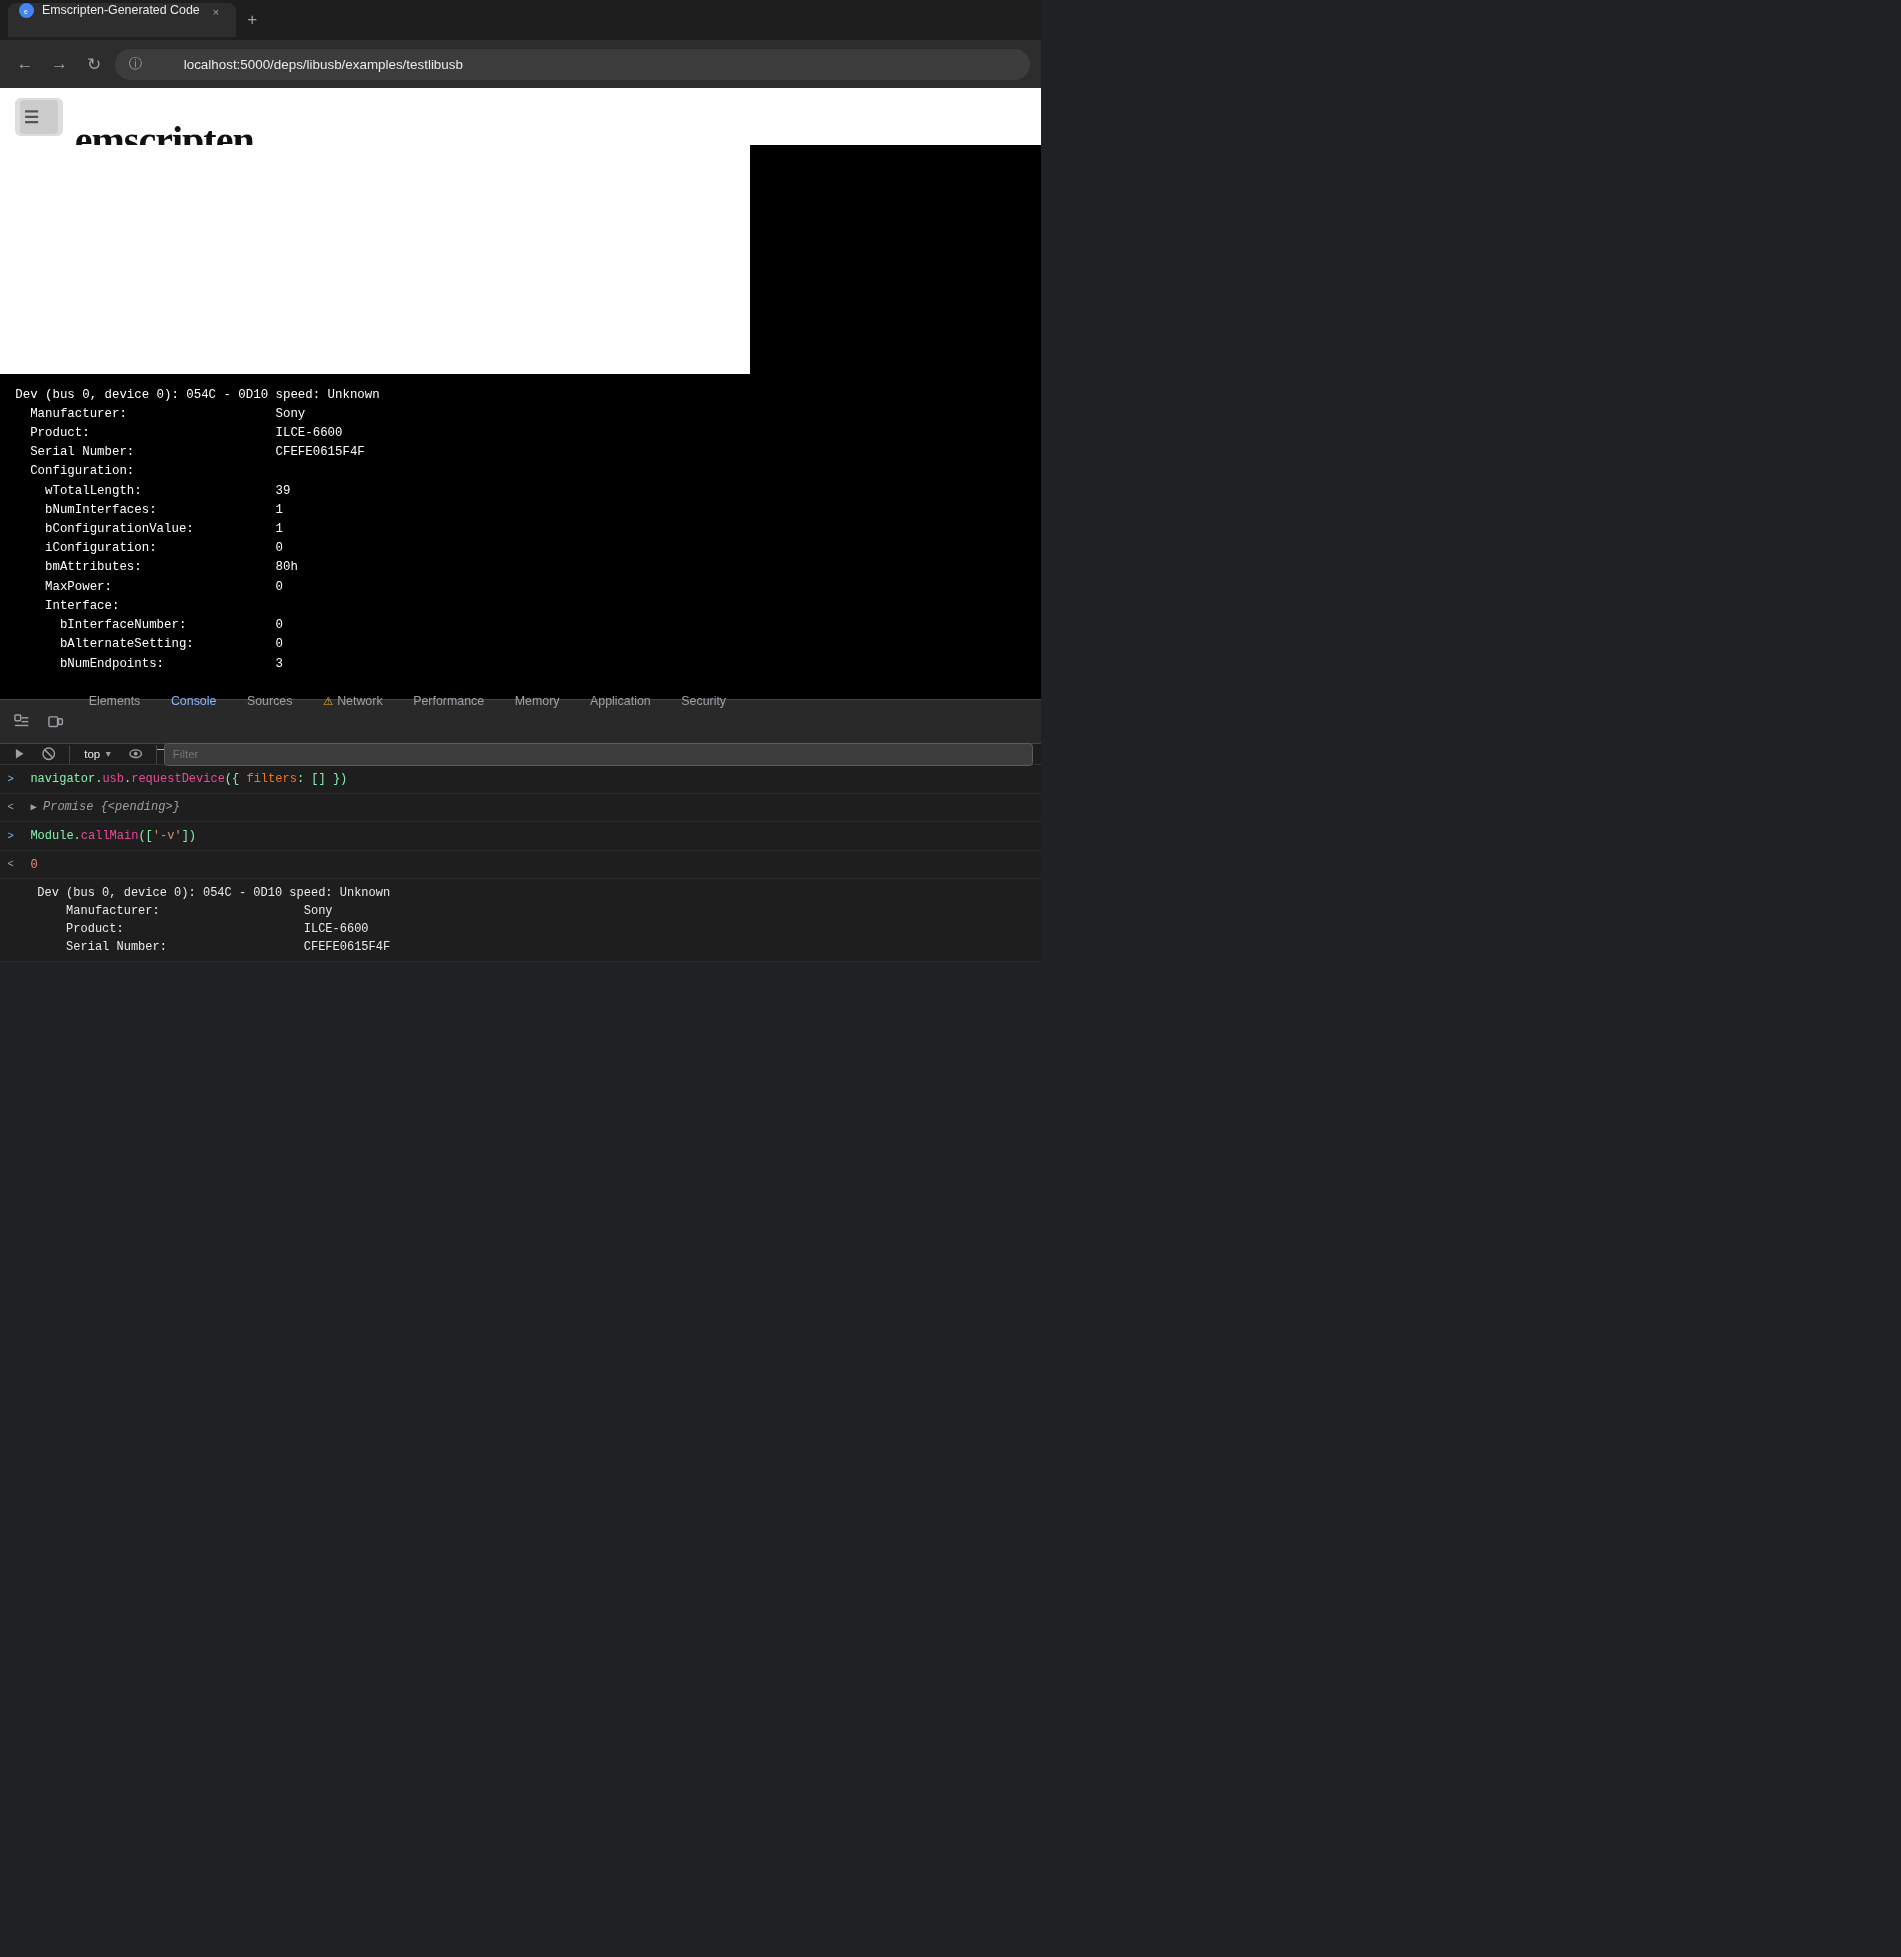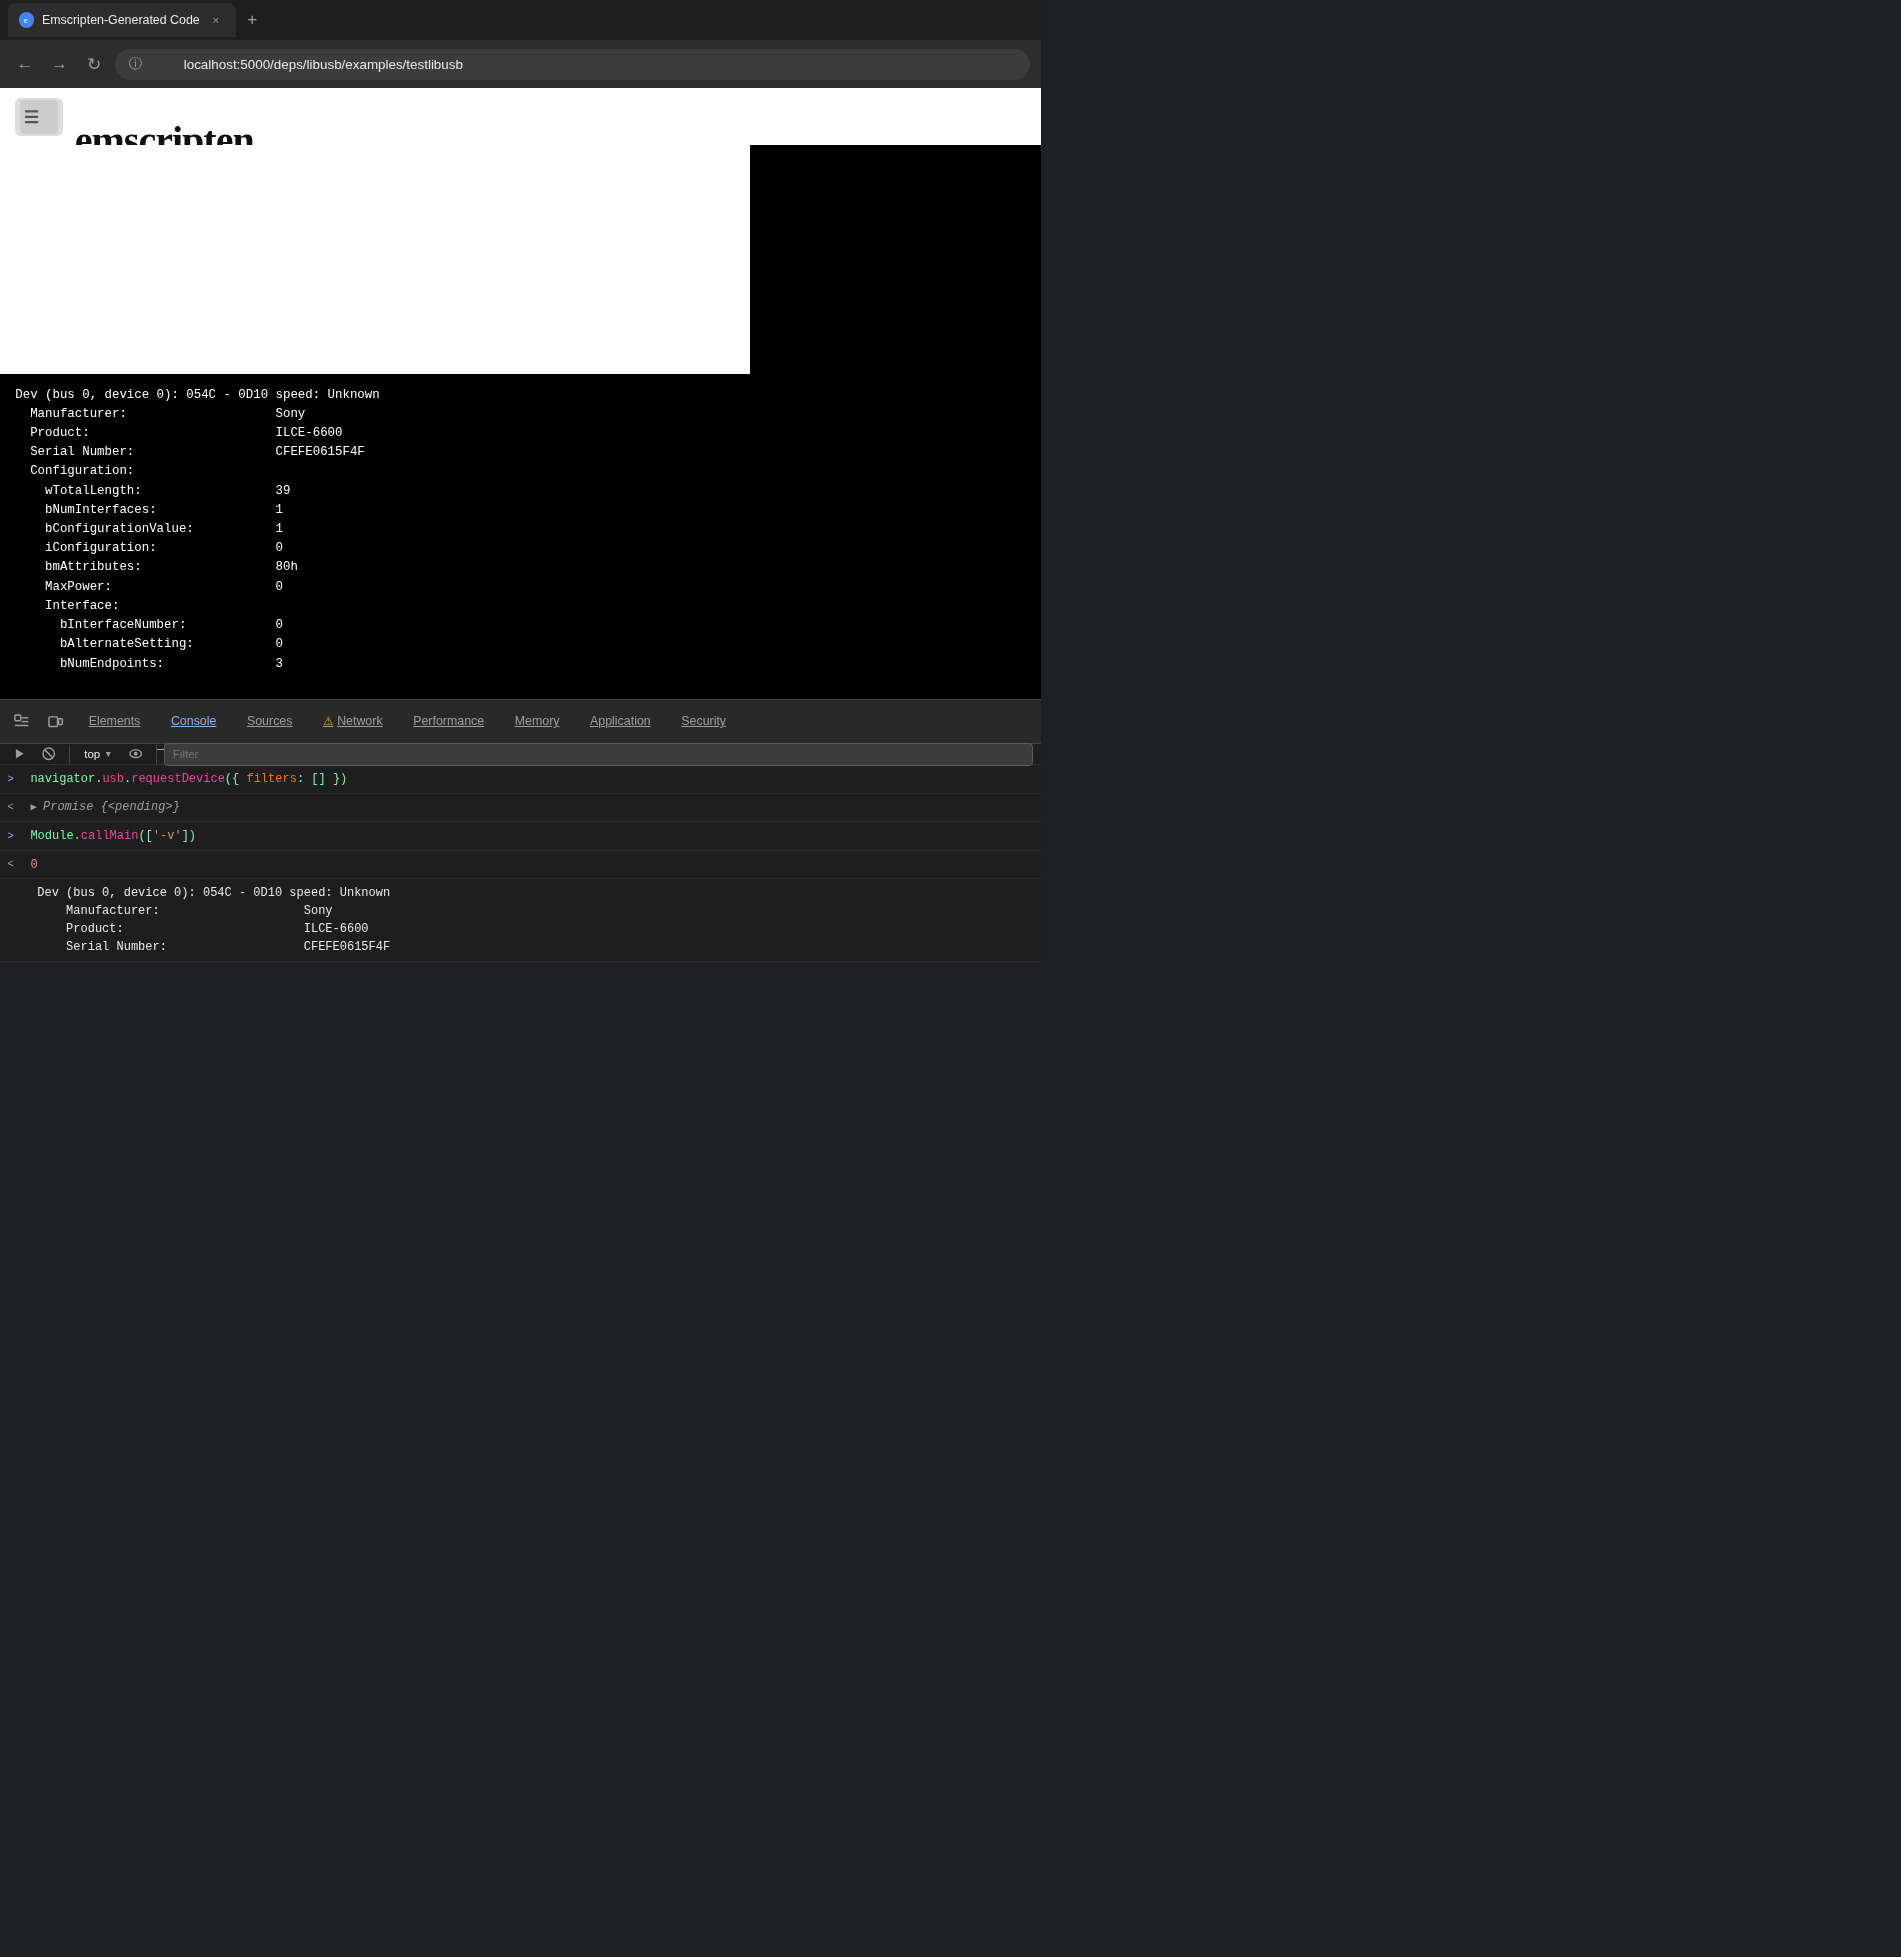--- a/index.html
+++ b/index.html
@@ -22,21 +22,21 @@
       background: #1e1e1e;
       height: 40px;
       padding: 0 7.6px;
       gap: 3.8px;
     }
 
     .tab-active {
       background: #2d2d2d;
       border-radius: 7.6px 7.6px 0 0;
       display: flex;
-      align-items: center;
+      align-items: flex-start;
       padding: 0 11.5px;
       height: 34px;
       gap: 7.6px;
       color: #e8eaed;
       font-size: 12.4px;
       min-width: 191px;
     }
 
     .tab-favicon {
       width: 15.3px;
@@ -179,27 +179,26 @@
       display: flex; align-items: center; justify-content: center;
       cursor: pointer;
       border-radius: 3.8px;
       margin: 0 1.9px;
     }
 
     .devtools-tab {
       padding: 0 15.3px;
       height: 56px;
       display: flex;
-      align-items: center;
+      align-items: flex-start;
       font-size: 12.4px;
       color: #9aa0a6;
       cursor: pointer;
       border-bottom: 1.9px solid transparent;
       white-space: nowrap;
-      text-decoration: underline;
     }
 
     .devtools-tab.active {
       color: #8ab4f8;
       border-bottom: 1.9px solid #8ab4f8;
     }
 
     .devtools-tab .warning-icon {
       color: #f0b429;
       margin-right: 3.8px;

